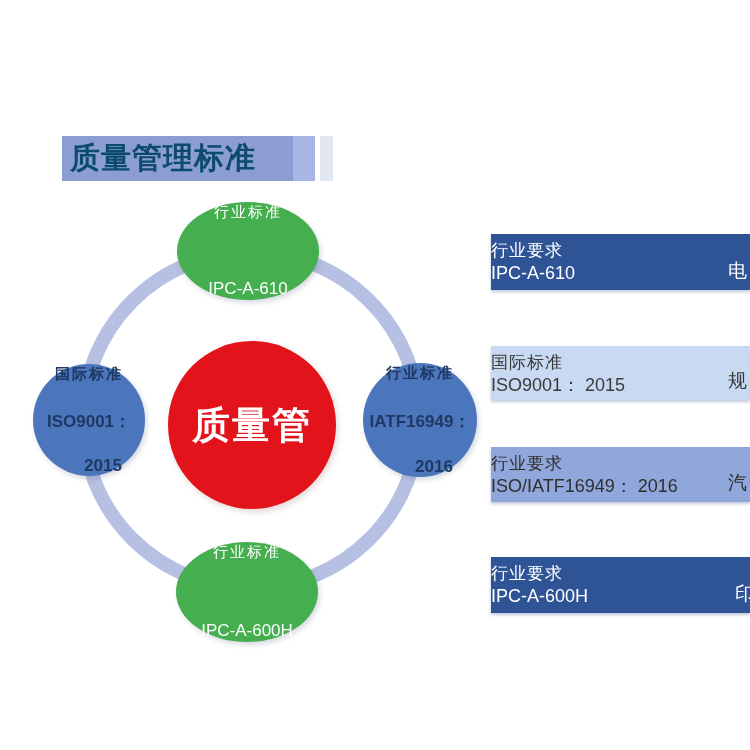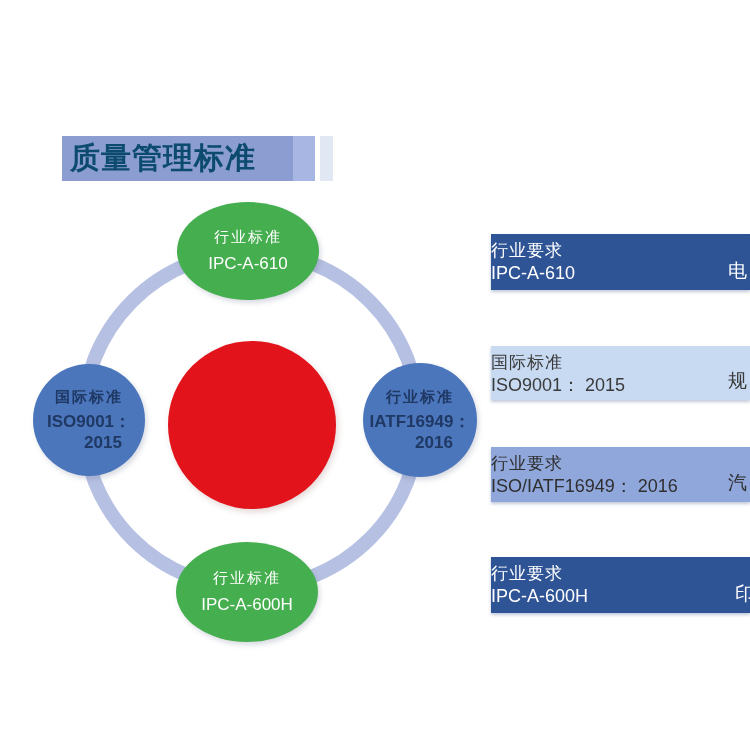--- a/index.html
+++ b/index.html
@@ -24,21 +24,21 @@
   }
 
   
   .ring {
     position:absolute; left:76px; top:245px; width:350px; height:350px;
     border:14px solid transparent; border-radius:50%; box-sizing:border-box;
     z-index:1;
   }
   .node {
     position:absolute; border-radius:50%; z-index:2;
-    display:flex; flex-direction:column; align-items:center; justify-content:center;
+    display:flex; flex-direction:column; align-items:center; justify-content:space-between;
     text-align:center; box-shadow:2px 3px 5px rgba(100,110,140,0.25);
   }
   .node-top    { left:177px; top:202px; width:142px; height:98px; }
   .node-bottom { left:176px; top:542px; width:142px; height:100px; }
   .node-left   { left:33px;  top:364px; width:112px; height:112px; }
   .node-right  { left:363px; top:363px; width:114px; height:114px; }
   .node-label  { font-size:15px; letter-spacing:2px; line-height:20px; }
   .node-value  { font-size:17px; line-height:22px; margin-top:6px; }
   .node-value2 { font-size:17px; line-height:20px;margin-left:28px; }
   .node-left .node-label, .node-right .node-label,
@@ -102,20 +102,21 @@
     <div class="node-value">IATF16949：</div>
     <div class="node-value2">2016</div>
   </div>
 
   <div class="node node-bottom" style="background-color: rgb(69, 174, 78); color: rgb(255, 255, 255);">
     <div class="node-label">行业标准</div>
     <div class="node-value">IPC-A-600H</div>
   </div>
 
   <div class="center-node" style="background-color: rgb(227, 19, 27); color: rgb(255, 255, 255);">
+    <div class="center-line">质量管</div>
   </div>
 
   <div class="bar bar1" style="background-color: rgb(47, 84, 150); color: rgb(255, 255, 255);">
     <div class="bar-text">
       <div class="bar-label">行业要求</div>
       <div class="bar-value">IPC-A-610</div>
     </div>
     <div class="bar-right">电</div>
   </div>
 

